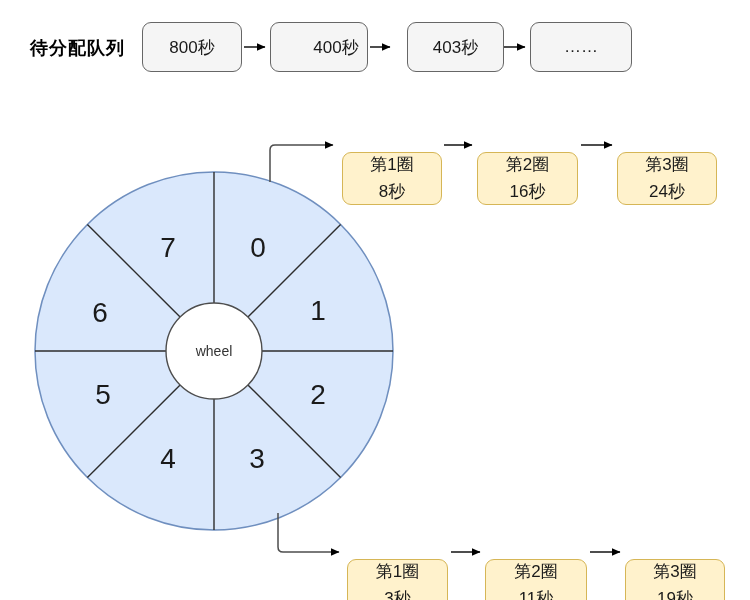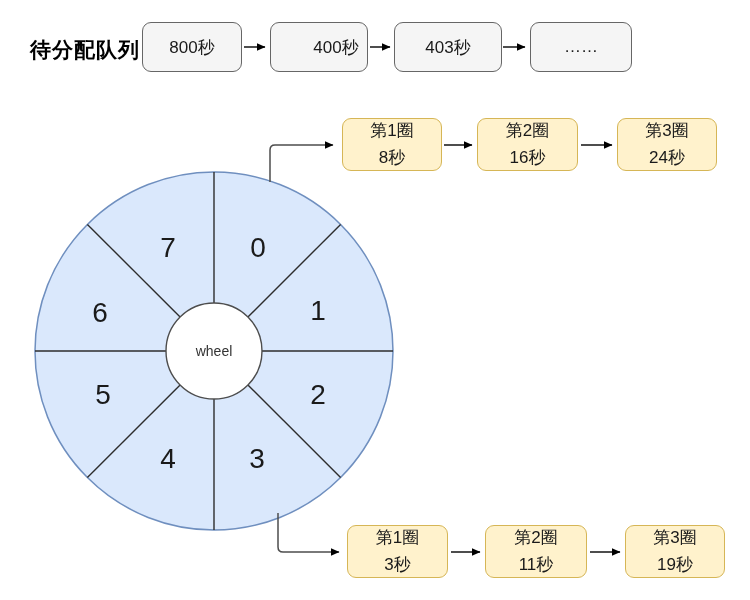--- a/index.html
+++ b/index.html
@@ -2,29 +2,29 @@
 <html><head>
 <meta charset="utf-8">
 <style>
   html, body { margin:0; padding:0; background:#ffffff; }
   .canvas {
     position:relative; width:750px; height:600px; background:#ffffff;
     font-family:"Liberation Sans","DejaVu Sans",sans-serif; overflow:hidden;
   }
   .diagram-title {
     position:absolute; left:30px; top:36px;
-    font-size:21px; font-weight:bold; color:#000000; letter-spacing:1px;
+    font-size:18px; font-weight:bold; color:#000000; letter-spacing:1px;
   }
   .box {
     position:absolute; box-sizing:border-box;
     display:flex; align-items:center; justify-content:center;
     border-radius:9px; font-size:17px; color:#1a1a1a; text-align:center;
   }
   .gray-box  { background:#f5f5f5; border:1px solid #666666; }
-  .yellow-box{ background:#fff2cc; border:1px solid #d6b656; flex-direction:column; line-height:1.55; }
+  .yellow-box{ background:#fff2cc; border:1px solid #d6b656; flex-direction:column; line-height:1.55;margin-top:34px; }
   .svg-layer { position:absolute; left:0; top:0; width:750px; height:600px; }
   .slot-num  { font-size:28px; fill:#1a1a1a; }
   .center-lbl{ font-size:14px; fill:#333333; }
 </style>
 </head>
 <body>
 
 <div class="canvas">
 
   <svg class="svg-layer" viewBox="0 0 750 600">
@@ -76,21 +76,21 @@
   </svg>
 
   <div class="diagram-title">待分配队列</div>
 
   <div class="box gray-box" style="left:142px; top:22px; width:100px; height:50px;">
     <span>800秒</span>
   </div>
   <div class="box gray-box" style="left:270px; top:22px; width:98px; height:50px;padding-left:34px;">
     <span>400秒</span>
   </div>
-  <div class="box gray-box" style="left:394px; top:22px; width:108px; height:50px;">
+  <div class="box gray-box" style="left:407px; top:22px; width:97px; height:50px;">
     <span>403秒</span>
   </div>
   <div class="box gray-box" style="left:530px; top:22px; width:102px; height:50px;">
     <span>……</span>
   </div>
 
   <div class="box yellow-box" style="left:342px; top:118px; width:100px; height:53px;">
     <span>第1圈</span>
     <span>8秒</span>
   </div>

